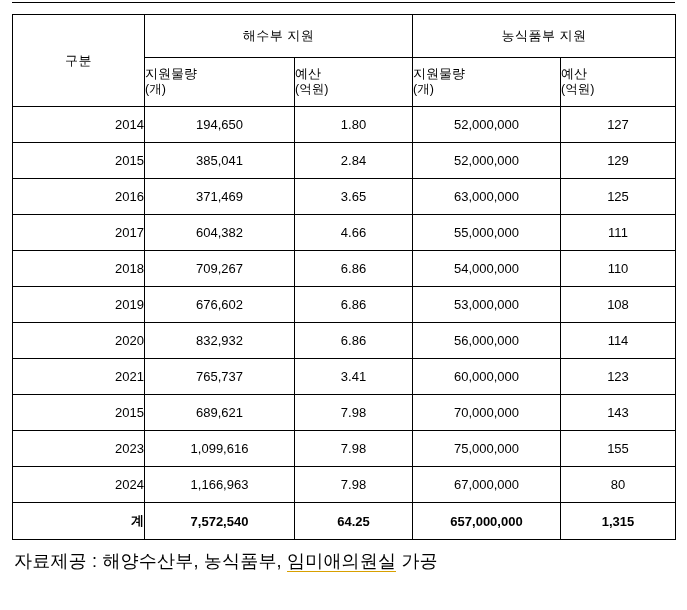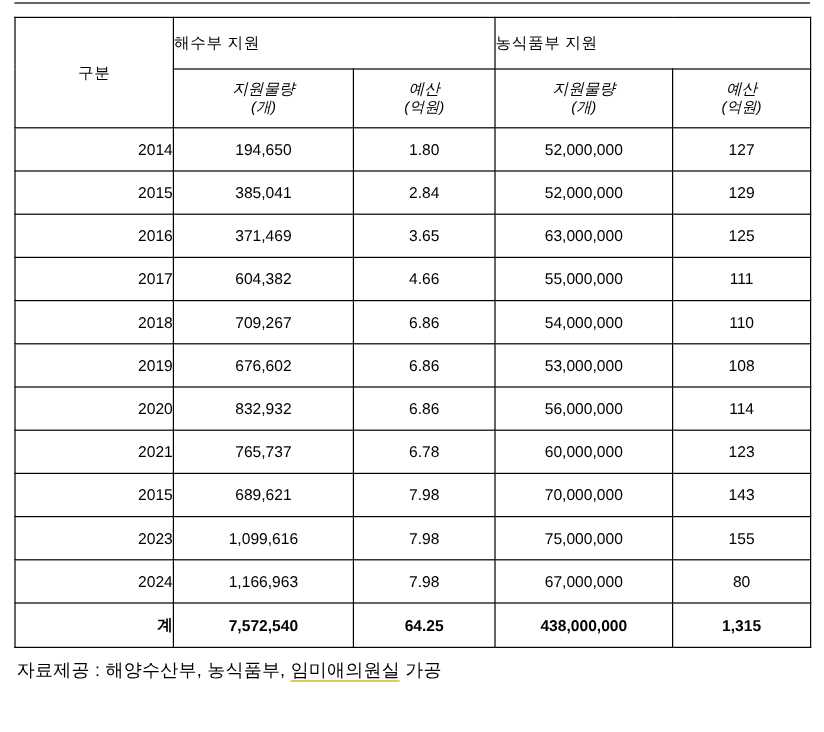--- a/index.html
+++ b/index.html
@@ -37,36 +37,35 @@
   }
   table.data th, table.data td {
     border: 1px solid #000000;
     font-size: 13px;
     font-weight: normal;
     padding: 0;
     vertical-align: middle;
   }
   th.grp {
     height: 42px;
-    text-align: left;
+    text-align: center;
     font-size: 13.5px;
     letter-spacing: 0.5px;
   }
   th.gubun {
     text-align: center;
     font-size: 13.5px;
     letter-spacing: 0.5px;
     font-family: Liberation Mono, monospace;
   }
   th.sub {
     height: 48px;
-    text-align: center;
+    text-align: left;
     font-size: 13px;
     line-height: 1.25;
-    font-style: italic;
   }
   th.sub .unit {
     display: block;
     font-size: 12.5px;
   }
   td.year {
     height: 35px;
     text-align: right;
     font-size: 13px;
   }
@@ -75,21 +74,21 @@
     text-align: center;
     padding-right: 9px;
     font-size: 13px;
   }
   tr.total td {
     font-weight: bold;
     height: 36px;
   }
   .source {
     margin-top: 9px;
-    font-size: 15px;
+    font-size: 18px;
     padding-left: 2px;
     letter-spacing: 0.2px;
   }
   .source .hl {
     border-bottom: 1px solid #d8a000;
   }
   col.c0 { width: 132px; }
   col.c1 { width: 150px; }
   col.c2 { width: 118px; }
   col.c3 { width: 148px; }
@@ -181,21 +180,21 @@
       <tr>
         <td class="year">2020</td>
         <td class="num">832,932</td>
         <td class="num">6.86</td>
         <td class="num">56,000,000</td>
         <td class="num">114</td>
       </tr>
       <tr>
         <td class="year">2021</td>
         <td class="num">765,737</td>
-        <td class="num">6.78</td>
+        <td class="num">3.41</td>
         <td class="num">60,000,000</td>
         <td class="num">123</td>
       </tr>
       <tr>
         <td class="year">2015</td>
         <td class="num">689,621</td>
         <td class="num">7.98</td>
         <td class="num">70,000,000</td>
         <td class="num">143</td>
       </tr>
@@ -210,21 +209,21 @@
         <td class="year">2024</td>
         <td class="num">1,166,963</td>
         <td class="num">7.98</td>
         <td class="num">67,000,000</td>
         <td class="num">80</td>
       </tr>
       <tr class="total">
         <td class="year">계</td>
         <td class="num">7,572,540</td>
         <td class="num">64.25</td>
-        <td class="num">438,000,000</td>
+        <td class="num">657,000,000</td>
         <td class="num">1,315</td>
       </tr>
     </tbody>
   </table>
 
   <div class="source"><span>자료제공 : 해양수산부, 농식품부, </span><span class="hl">임미애의원실</span><span> 가공</span></div>
 
 </div>
 
 </body></html>

